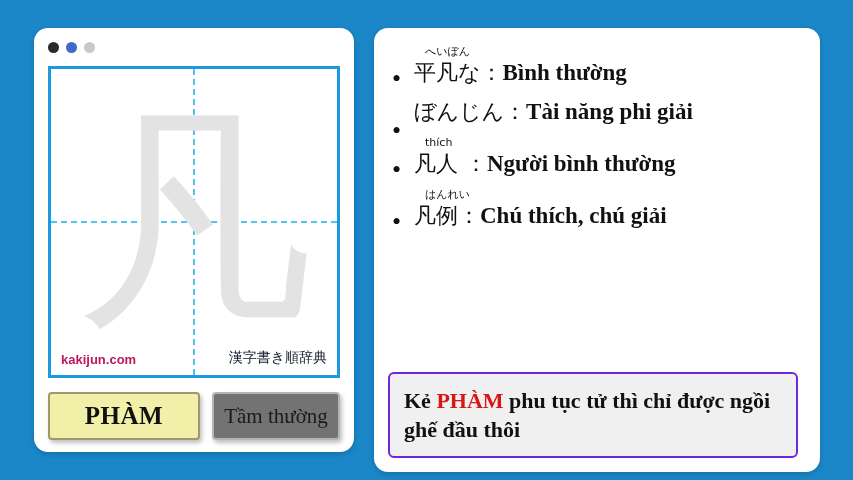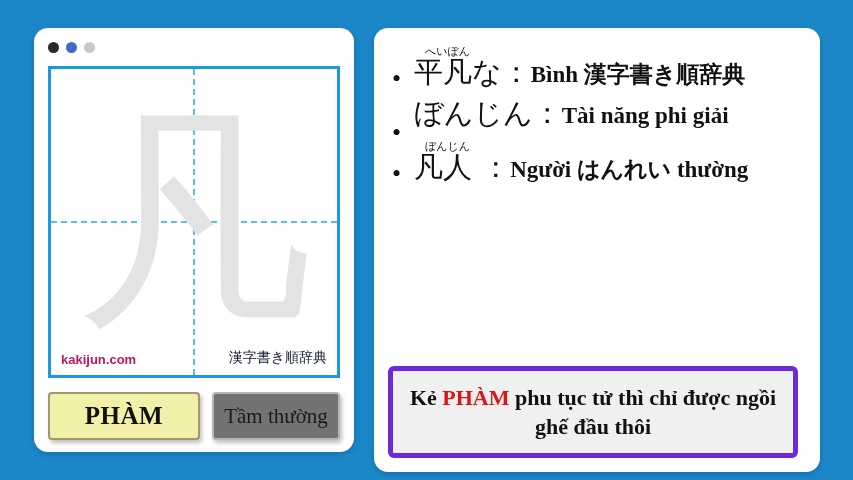--- a/index.html
+++ b/index.html
@@ -185,38 +185,37 @@
     white-space: pre;
   }
   .ex-line {
     font-size: 23px;
     line-height: 27px;
     color: #111;
     white-space: nowrap;
   }
   .jp {
     font-family: "DejaVu Sans", sans-serif;
-    font-size: 29px;
+    font-size: 22px;
   }
   .vi {
     font-family: "Liberation Serif", serif;
     font-size: 23px;
     font-weight: bold;
   }
 
   .sentence-box {
     position: absolute;
     left: 14px;
     right: 22px;
     bottom: 14px;
     background: #f0f0f0;
-    border: 5px solid #6d28d9;
+    border: 2px solid #6d28d9;
     border-radius: 6px;
     padding: 12px 14px;
-    text-align: center;
     box-sizing: border-box;
   }
   .sentence {
     font-family: "Liberation Serif", serif;
     font-size: 22px;
     font-weight: bold;
     line-height: 29px;
     color: #111;
   }
   .hl {
@@ -247,32 +246,38 @@
       <div class="btn btn-primary">PHÀM</div>
       <div class="btn btn-secondary">Tầm thường</div>
     </div>
   </div>
 
   <div class="right-card">
     <ul class="ex-list">
       <li class="ex-item">
         <div class="furi">　へいぼん</div>
         <div class="ex-line">
-          <span class="jp">平凡な：</span><span class="vi">Bình 漢字書き順辞典</span>
+          <span class="jp">平凡な：</span><span class="vi">Bình thường</span>
         </div>
       </li>
       <li class="ex-item">
         <div class="ex-line">
           <span class="jp">ぼんじん：</span><span class="vi">Tài năng phi giải</span>
         </div>
       </li>
       <li class="ex-item">
-        <div class="furi">　ぼんじん</div>
-        <div class="ex-line">
-          <span class="jp">凡人 ：</span><span class="vi">Người はんれい thường</span>
+        <div class="furi">　thích</div>
+        <div class="ex-line">
+          <span class="jp">凡人 ：</span><span class="vi">Người bình thường</span>
+        </div>
+      </li>
+      <li class="ex-item">
+        <div class="furi">　はんれい</div>
+        <div class="ex-line">
+          <span class="jp">凡例：</span><span class="vi">Chú thích, chú giải</span>
         </div>
       </li>
     </ul>
 
     <div class="sentence-box">
       <div class="sentence"><span>Kẻ </span><span class="hl">PHÀM</span><span> phu tục tử thì chỉ được ngồi ghế đầu thôi</span></div>
     </div>
   </div>
 
 </div>

